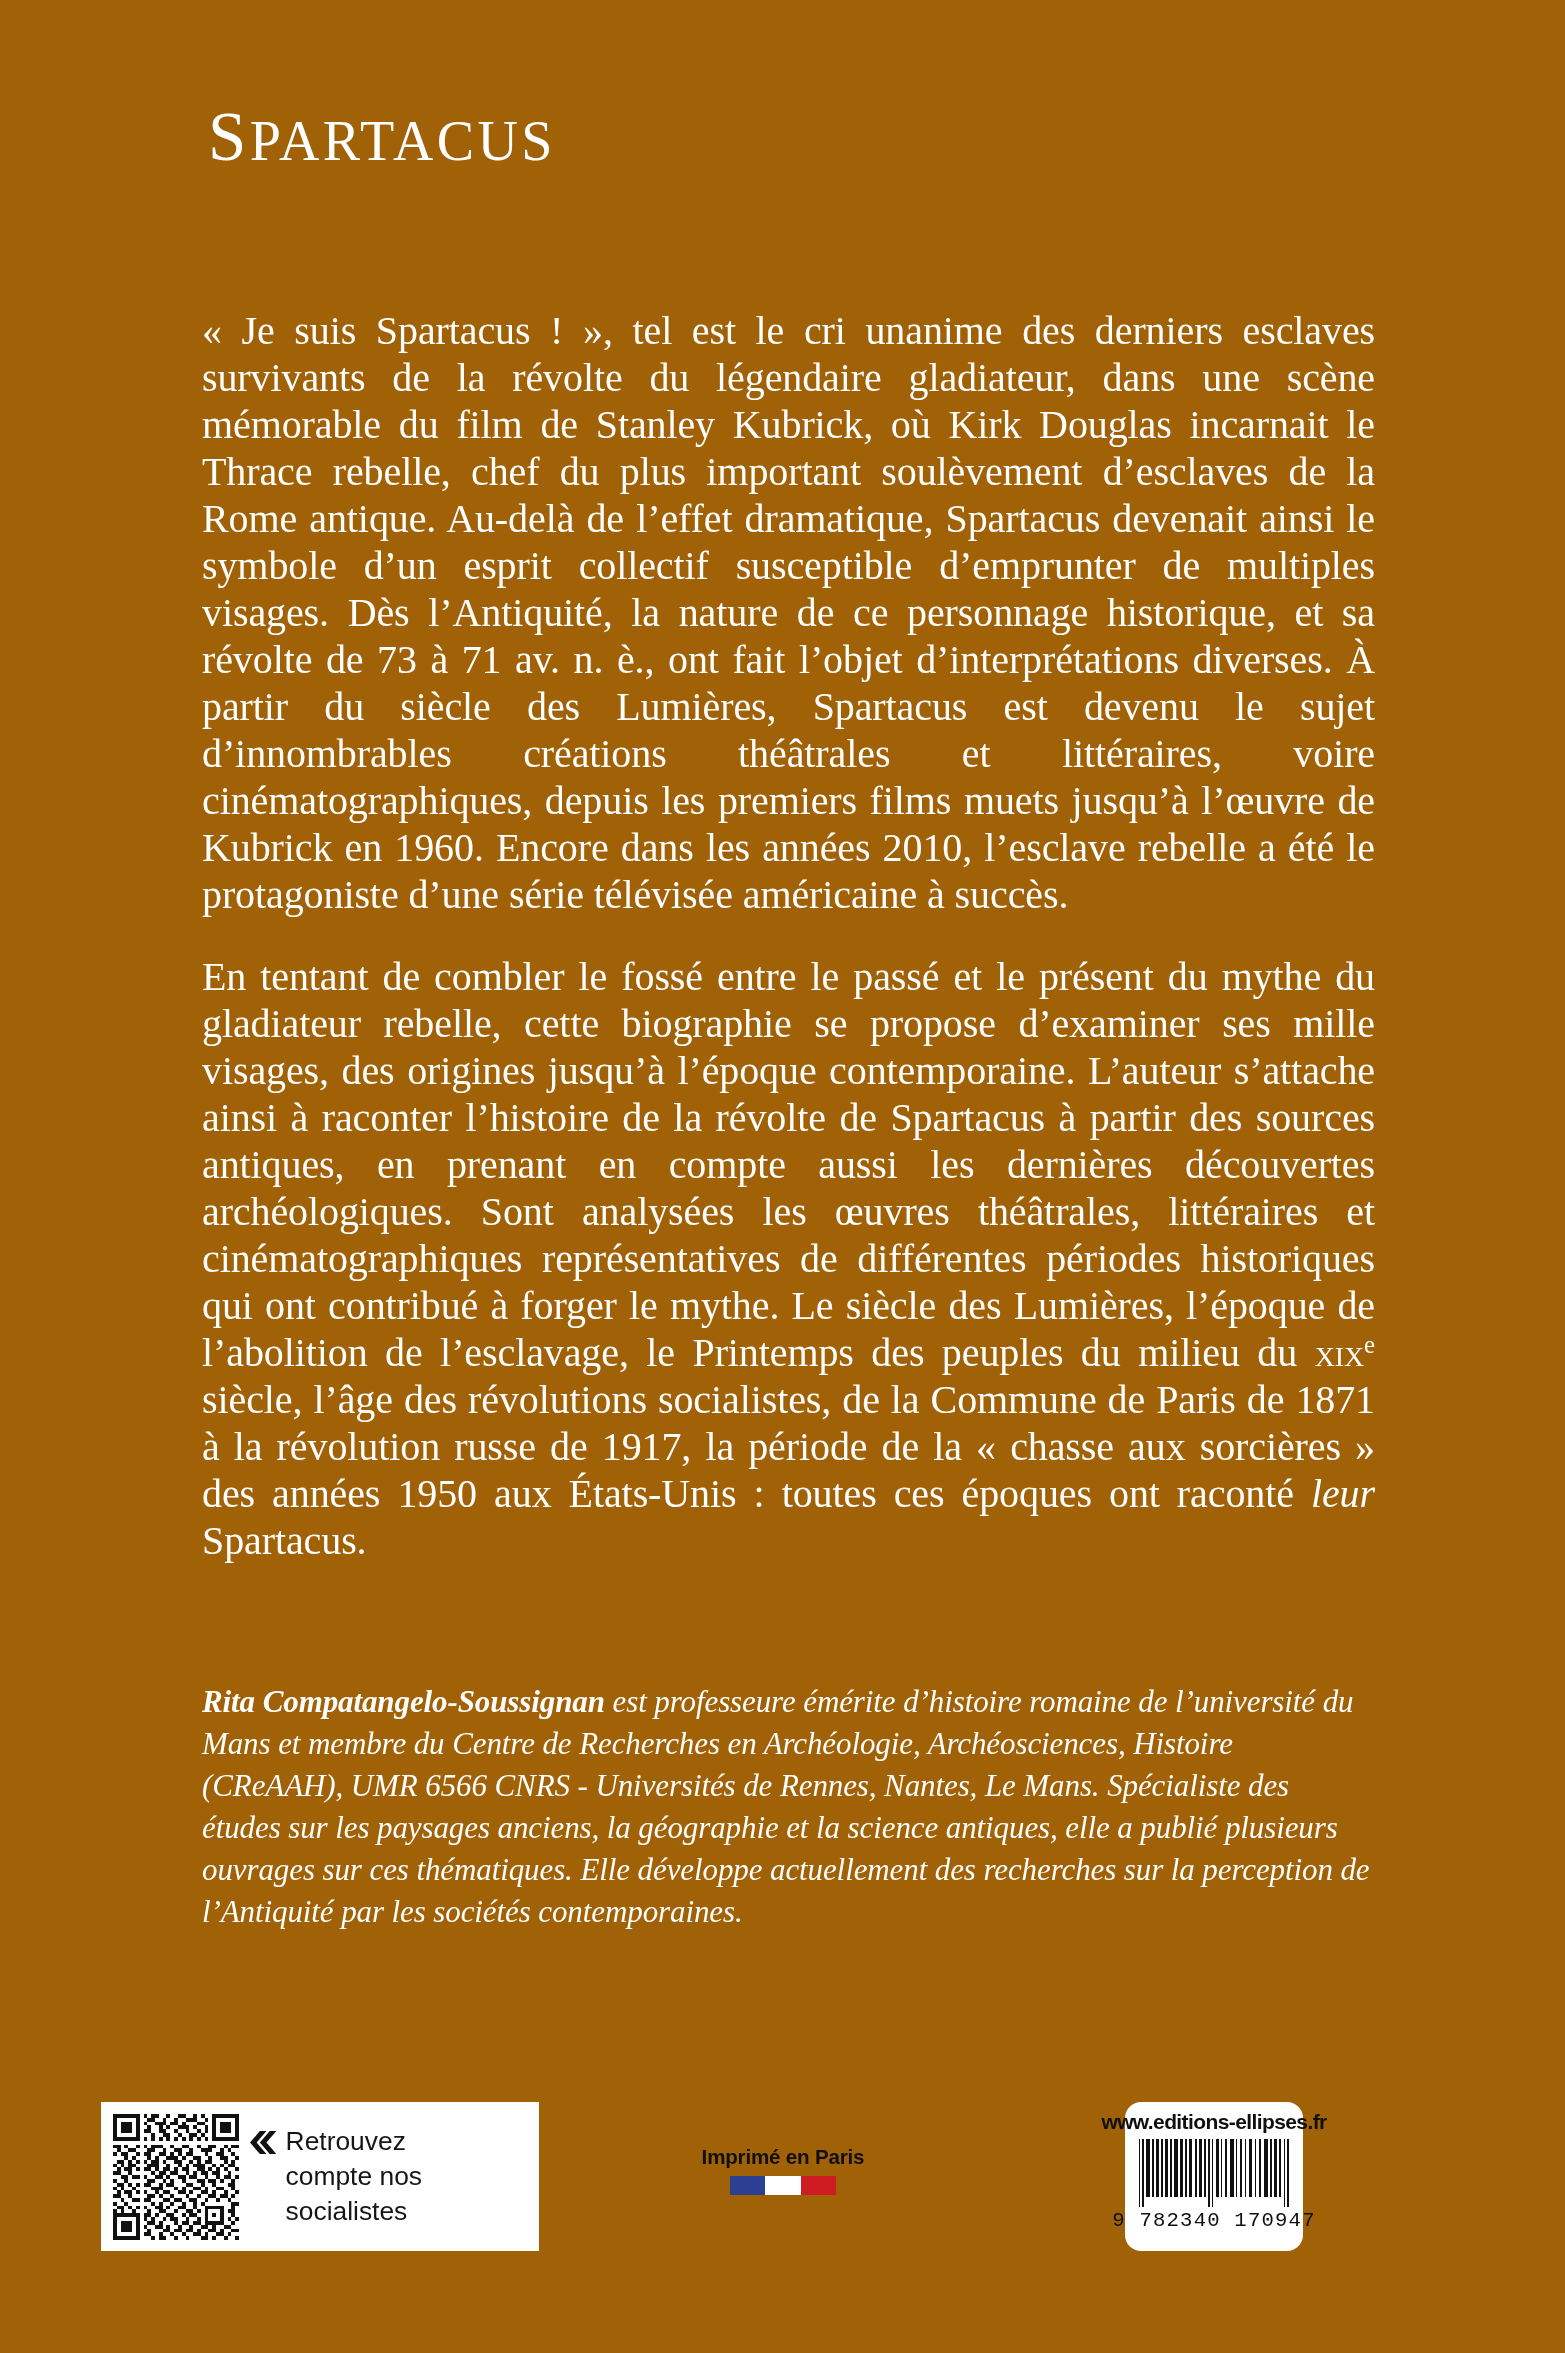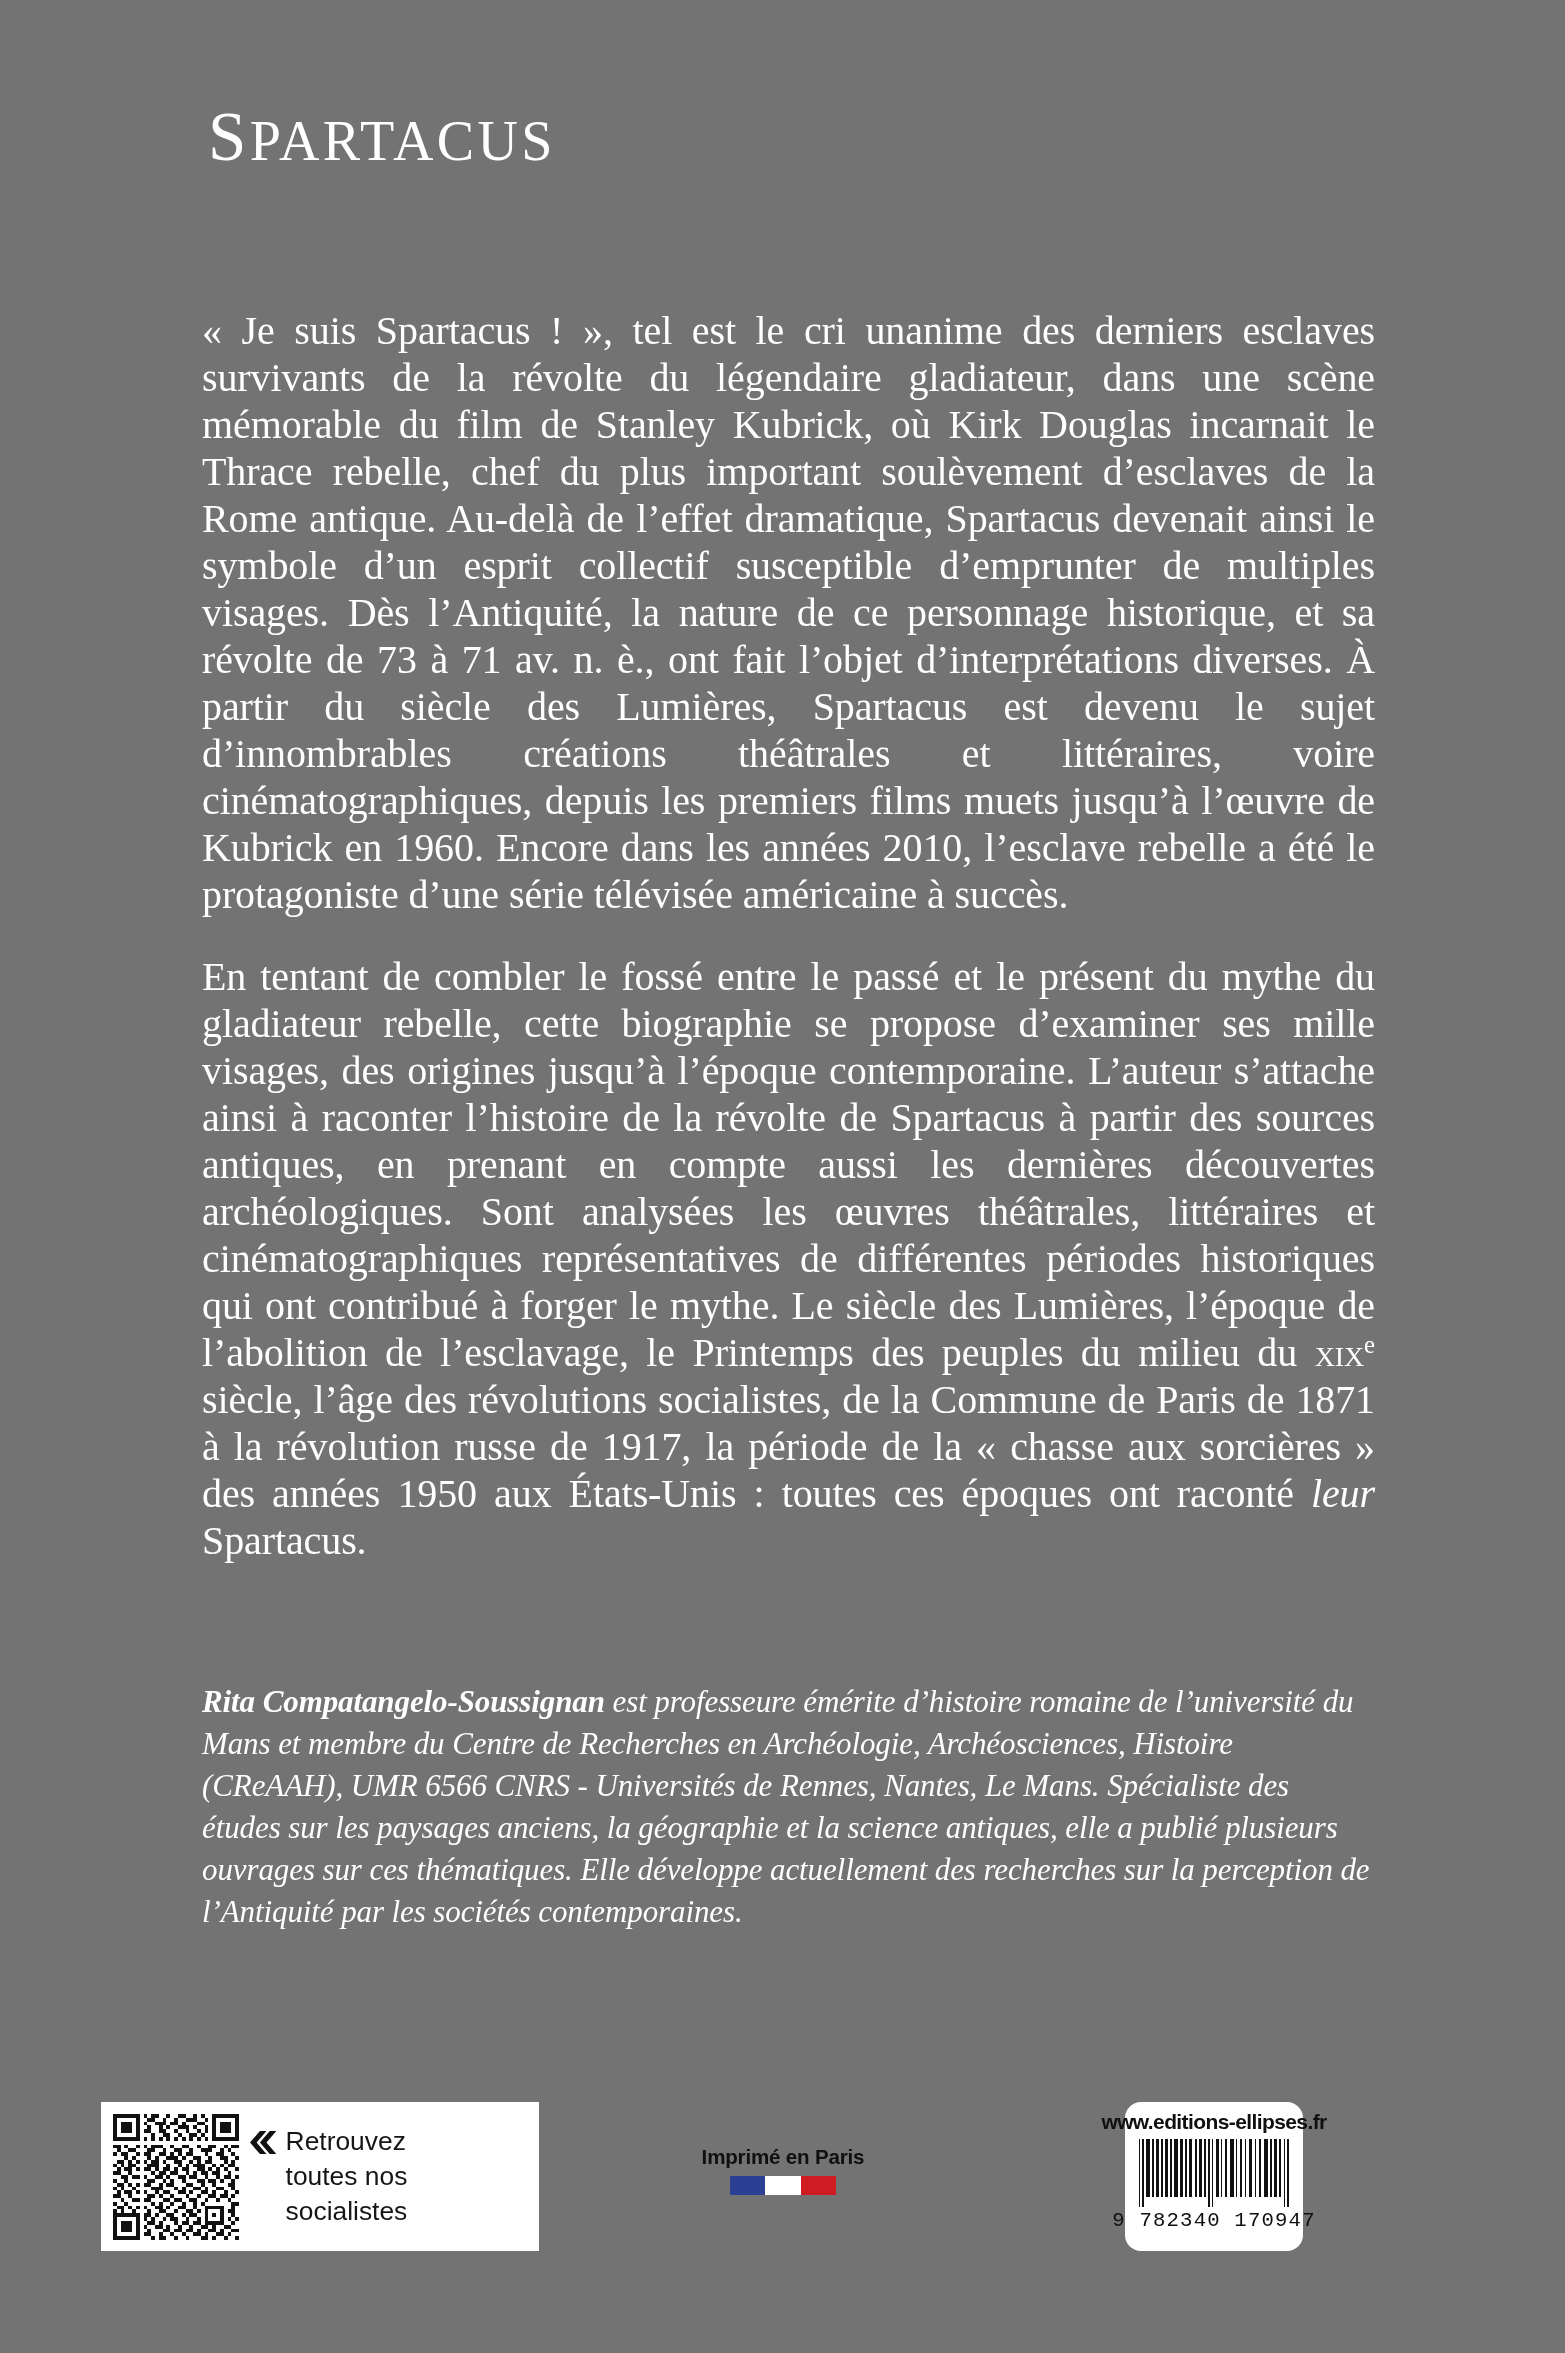--- a/index.html
+++ b/index.html
@@ -13,21 +13,21 @@
   body {
     background: #e84343;
     font-family: "Liberation Serif", serif;
     position: relative;
   }
 
   .cover {
     position: relative;
     width: 1566px;
     height: 2354px;
-    background: #737373;
+    background: #a16207;
   }
 
   
   .title {
     position: absolute;
     left: 208px;
     top: 103px;
     color: #ffffff;
     font-family: "Liberation Serif", serif;
     font-size: 69px;
@@ -535,21 +535,21 @@
 
       <div class="qr-right">
         <svg class="chevron-icon" width="28" height="23" viewBox="0 0 34 28">
           <g fill="#111111">
             <polygon points="12,0 20,0 8,14 20,28 12,28 0,14"></polygon>
             <polygon points="24,0 32,0 20,14 32,28 24,28 12,14"></polygon>
           </g>
         </svg>
         <div class="qr-text">
           <div>Retrouvez</div>
-          <div>toutes nos</div>
+          <div>compte nos</div>
           <div>socialistes</div>
         </div>
       </div>
     </div>
 
     <div class="printed">
       <div class="printed-label">Imprimé en Paris</div>
       <div class="flag">
         <span class="blue"></span>
         <span class="white"></span>

